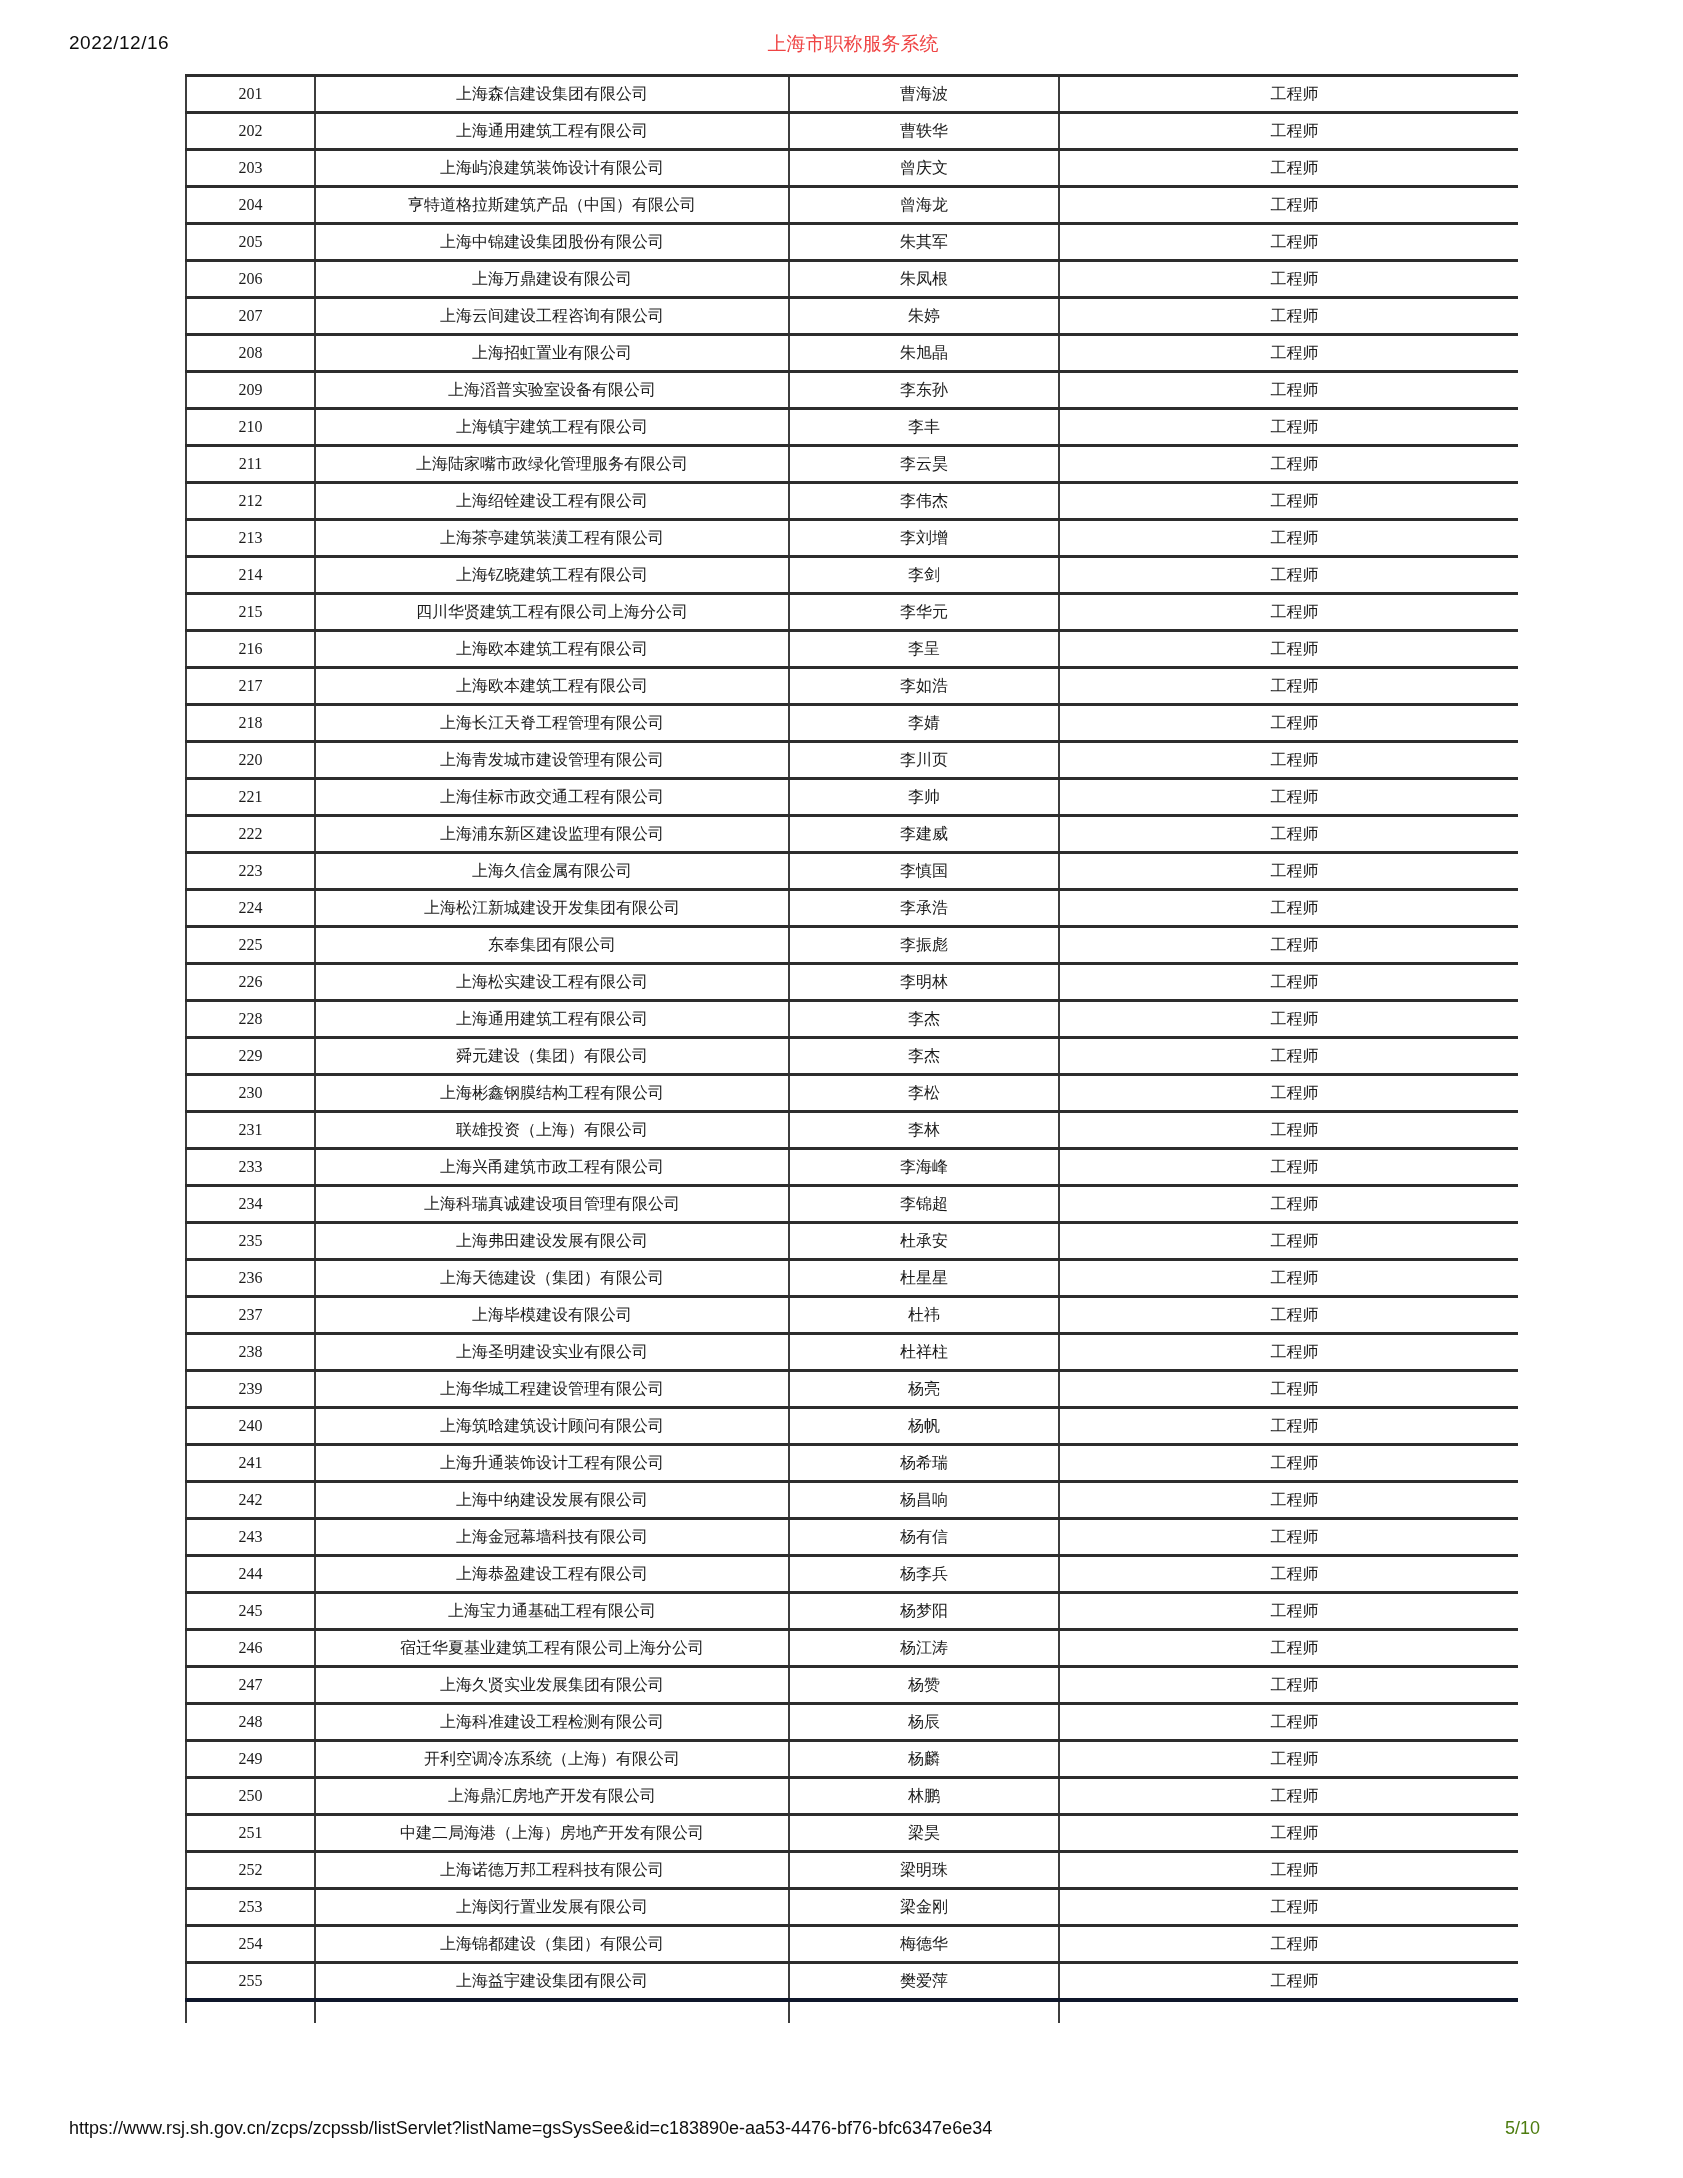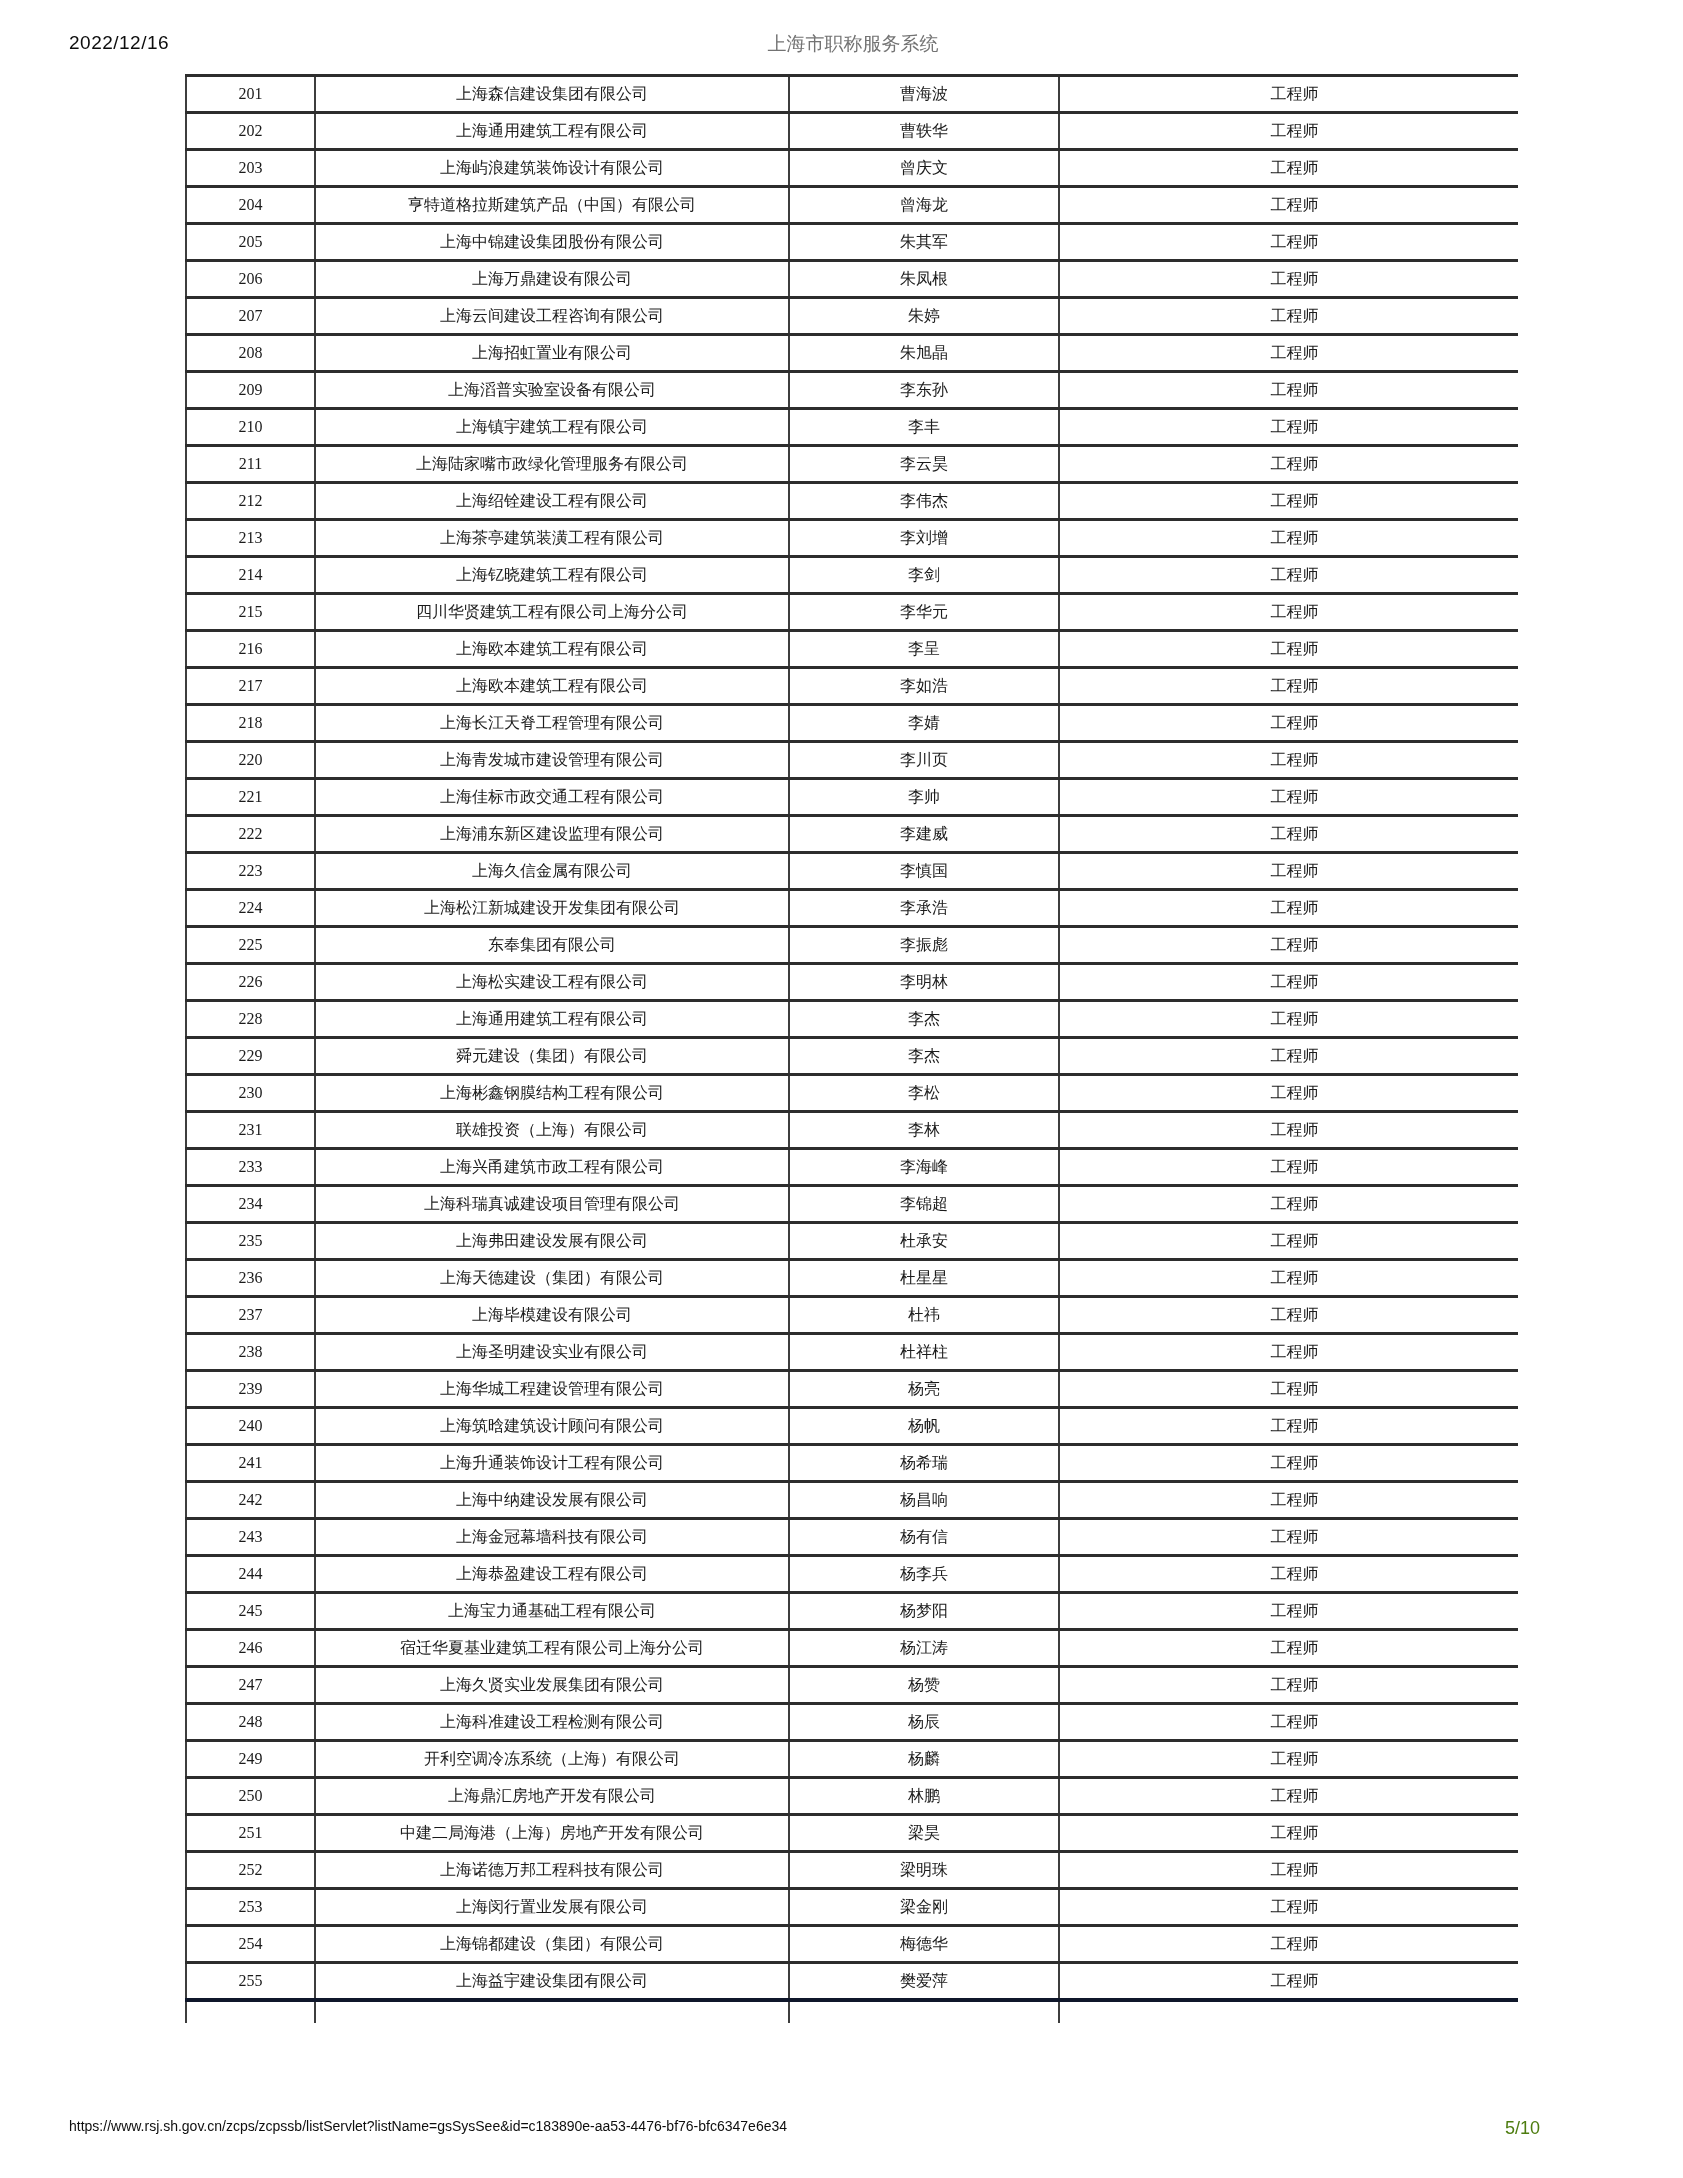--- a/index.html
+++ b/index.html
@@ -14,21 +14,21 @@
     padding-left:23px;
   }
   .print-date{
     position:absolute;left:69px;top:32px;
     font-family:"Liberation Sans","DejaVu Sans",sans-serif;
     font-size:19px;color:#0d0d0d;letter-spacing:0.5px;
   }
   .page-title{
     position:absolute;left:50%;top:31px;transform:translateX(-50%);
     font-family:"Liberation Sans","DejaVu Sans",sans-serif;
-    font-size:19px;color:#737373;
+    font-size:19px;color:#ef4444;
   }
   .table-clip{
     position:absolute;left:170px;top:74px;width:1348px;height:2042px;
     overflow:hidden;
   }
   table{
     border-collapse:collapse;
     table-layout:fixed;
     width:1344px;
     margin-left:15px;
@@ -45,21 +45,21 @@
     border-left:2px solid #3d3d3d;
     border-right:2px solid #3d3d3d;
     border-top:3px solid #2d2d2d;
     border-bottom:3px solid #2d2d2d;
   }
   tr.last-data td{border-bottom:4px solid #0f172a;}
   tr.partial td{height:21px;border-bottom:none;}
   .footer-url{
     position:absolute;left:69px;top:2118px;
     font-family:"Liberation Sans","DejaVu Sans",sans-serif;
-    font-size:14px;color:#0d0d0d;
+    font-size:18px;color:#0d0d0d;
   }
   .page-number{
     position:absolute;right:166px;top:2118px;
     font-family:"Liberation Sans","DejaVu Sans",sans-serif;
     font-size:18px;color:#4d7c0f;
   }
 </style>
 </head>
 <body>
 

